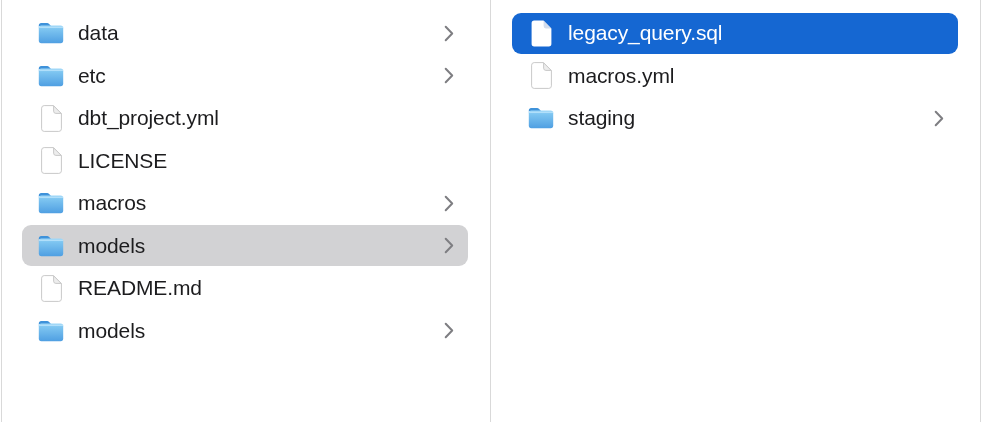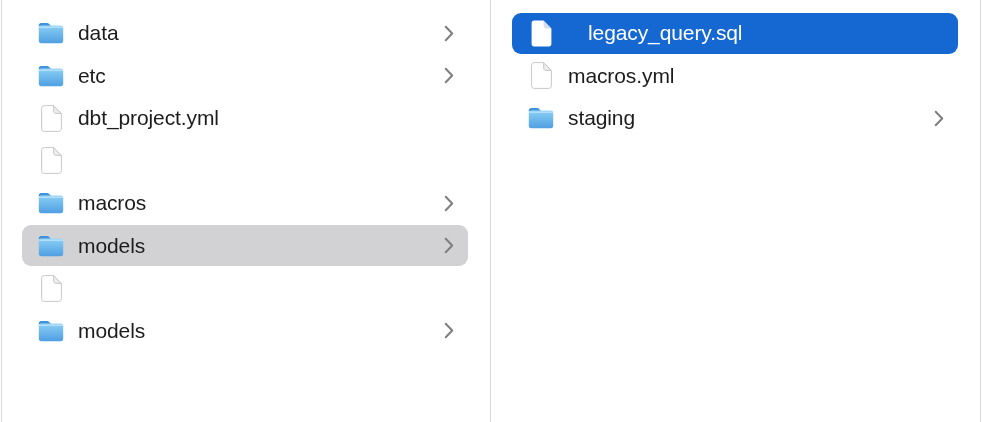--- a/index.html
+++ b/index.html
@@ -60,21 +60,21 @@
     margin-right: 14px;
   }
   .row .label {
     flex: 1 1 auto;
     font-size: 21px;
     letter-spacing: -0.1px;
     color: var(--text, #1c1c1e);
     white-space: nowrap;
     overflow: hidden;
   }
-  .row.sel-active .label { color: var(--sel-text, #ffffff); margin-left: 20px; }
+  .row.sel-active .label { color: var(--sel-text, #ffffff); }
   .row .chev {
     flex: 0 0 auto;
     display: flex;
     align-items: center;
     margin-left: 10px;
   }
   .row .chev.hidden { visibility: hidden; }
 
   
   .file-svg .page { fill: #ffffff; stroke: #c9c9c9; stroke-width: 1; }
@@ -145,20 +145,21 @@
     <span class="label">dbt_project.yml</span>
     <span class="chev hidden"></span>
   </div>
       <div class="row">
     <span class="icon">
           <svg class="file-svg" width="21" height="27" viewBox="0 0 21 27" aria-hidden="true">
     <path class="page" d="M3.2 0.6 h9.3 L20.4 8.5 v15.3 a2.6 2.6 0 0 1 -2.6 2.6 H3.2 a2.6 2.6 0 0 1 -2.6 -2.6 V3.2 a2.6 2.6 0 0 1 2.6 -2.6 z"></path>
     <path class="fold" d="M12.6 0.8 l7.6 7.6 h-5.3 a2.3 2.3 0 0 1 -2.3 -2.3 z"></path>
   </svg>
         </span>
+    <span class="label">LICENSE</span>
     <span class="chev hidden"></span>
   </div>
       <div class="row">
     <span class="icon">
           <svg class="folder-svg" width="26" height="22" viewBox="0 0 26 22" aria-hidden="true">
     <defs>
       <linearGradient id="folderGrad" x1="0" y1="0" x2="0" y2="1">
         <stop offset="0" stop-color="#9ed7f8"></stop>
         <stop offset="0.18" stop-color="#7fc6f1"></stop>
         <stop offset="1" stop-color="#4f9fe2"></stop>
@@ -198,20 +199,21 @@
   </svg>
         </span>
   </div>
       <div class="row">
     <span class="icon">
           <svg class="file-svg" width="21" height="27" viewBox="0 0 21 27" aria-hidden="true">
     <path class="page" d="M3.2 0.6 h9.3 L20.4 8.5 v15.3 a2.6 2.6 0 0 1 -2.6 2.6 H3.2 a2.6 2.6 0 0 1 -2.6 -2.6 V3.2 a2.6 2.6 0 0 1 2.6 -2.6 z"></path>
     <path class="fold" d="M12.6 0.8 l7.6 7.6 h-5.3 a2.3 2.3 0 0 1 -2.3 -2.3 z"></path>
   </svg>
         </span>
+    <span class="label">README.md</span>
     <span class="chev hidden"></span>
   </div>
       <div class="row">
     <span class="icon">
           <svg class="folder-svg" width="26" height="22" viewBox="0 0 26 22" aria-hidden="true">
     <defs>
       <linearGradient id="folderGrad" x1="0" y1="0" x2="0" y2="1">
         <stop offset="0" stop-color="#9ed7f8"></stop>
         <stop offset="0.18" stop-color="#7fc6f1"></stop>
         <stop offset="1" stop-color="#4f9fe2"></stop>

